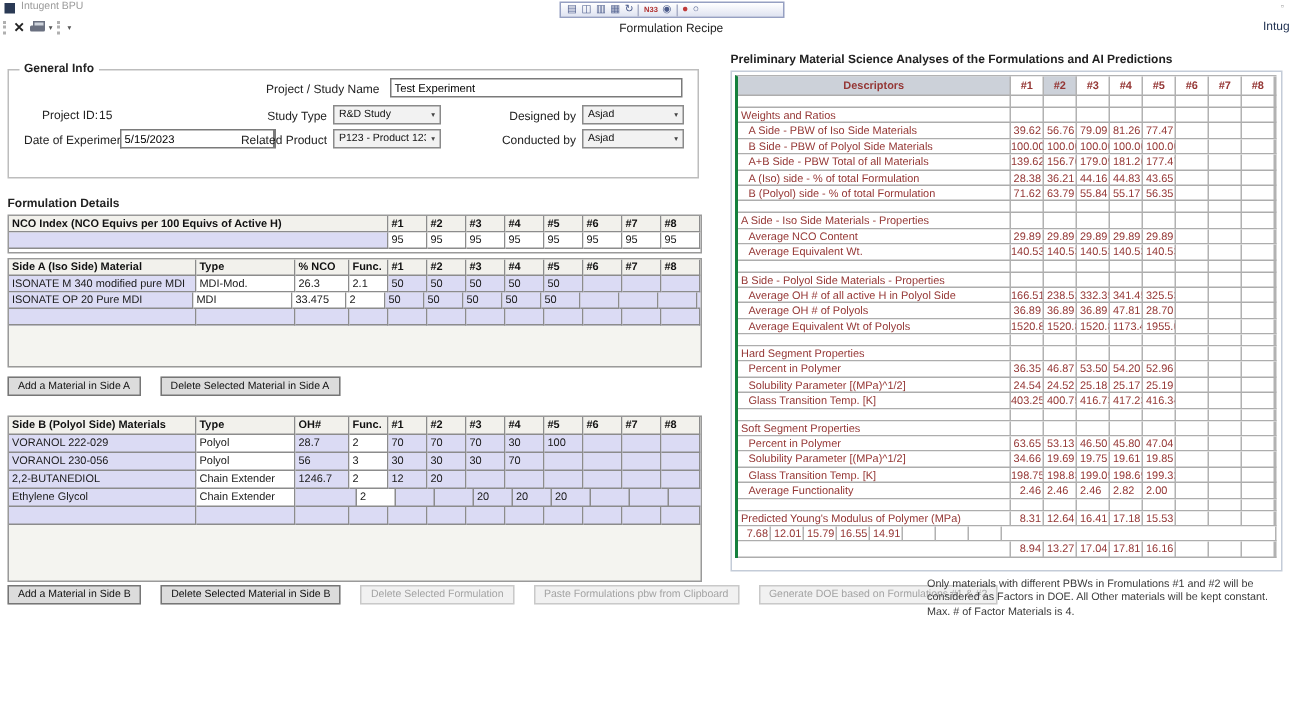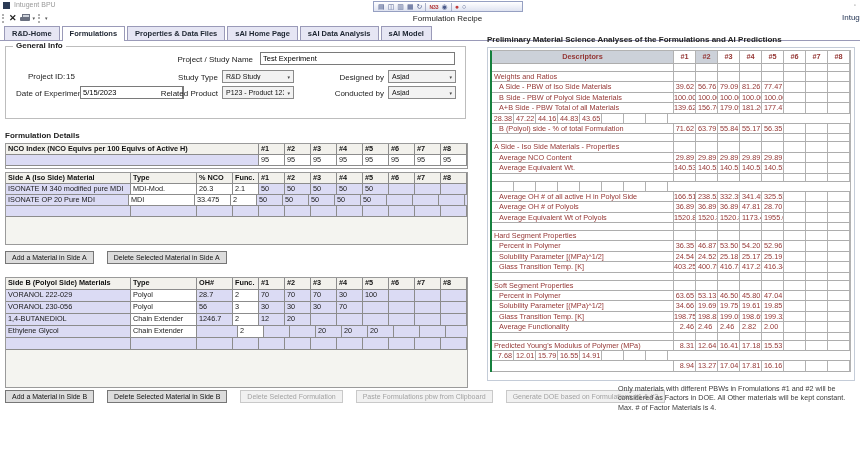--- a/index.html
+++ b/index.html
@@ -119,28 +119,20 @@
       <div class="sep"></div>
       <div class="cicon txt">N33</div>
       <div class="cicon">◉</div>
       <div class="sep"></div>
       <div class="cicon red">●</div>
       <div class="cicon">○</div>
     </div>
   <div class="toolbar-title">Formulation Recipe</div>
   <div class="partial-app">Intug</div>
 
-  <div class="tabstrip">
-      <div class="tab">R&amp;D-Home</div>
-      <div class="tab active">Formulations</div>
-      <div class="tab">Properties &amp; Data Files</div>
-      <div class="tab">sAI Home Page</div>
-      <div class="tab">sAI Data Analysis</div>
-      <div class="tab">sAI Model</div>
-    </div>
 
   <div class="groupbox"></div>
   <div class="legend">General Info</div>
 
   <div class="lbl r" style="left:88px;top:55px;width:165px;">Project / Study Name</div>
   <input class="tbox-input" style="left: 260px; top: 52px; width: 195px;" value="Test Experiment">
 
   <div class="lbl" style="left:28px;top:72px;">Project ID:</div>
   <div class="lbl" style="left:66px;top:72px;">15</div>
 
@@ -315,21 +307,21 @@
           <div class="tc" style="width: 26px;">30</div>
           <div class="tc" style="width: 26px;">30</div>
           <div class="tc" style="width: 26px;">70</div>
           <div class="tc" style="width: 26px;"></div>
           <div class="tc" style="width: 26px;"></div>
           <div class="tc" style="width: 26px;"></div>
           <div class="tc" style="width: 26px;"></div>
           <div class="tc fill"></div>
         </div>
         <div class="trow">
-          <div class="tc" style="width: 125px;">1,4-BUTANEDIOL</div>
+          <div class="tc" style="width: 125px;">2,2-BUTANEDIOL</div>
           <div class="tc wc" style="width: 66px;">Chain Extender</div>
           <div class="tc" style="width: 36px;">1246.7</div>
           <div class="tc wc" style="width: 26px;">2</div>
           <div class="tc" style="width: 26px;">12</div>
           <div class="tc" style="width: 26px;">20</div>
           <div class="tc" style="width: 26px;"></div>
           <div class="tc" style="width: 26px;"></div>
           <div class="tc" style="width: 26px;"></div>
           <div class="tc" style="width: 26px;"></div>
           <div class="tc" style="width: 26px;"></div>
@@ -445,22 +437,23 @@
           <div class="ac av" style="width: 22px;">156.76</div>
           <div class="ac av" style="width: 22px;">179.09</div>
           <div class="ac av" style="width: 22px;">181.26</div>
           <div class="ac av" style="width: 22px;">177.47</div>
           <div class="ac av" style="width: 22px;"></div>
           <div class="ac av" style="width: 22px;"></div>
           <div class="ac av" style="width: 22px;"></div>
           <div class="ac fill"></div>
         </div>
         <div class="arow">
+          <div class="ac albl" style="width: 182px;">A (Iso) side - % of total Formulation</div>
           <div class="ac av r0" style="width: 22px;">28.38</div>
-          <div class="ac av" style="width: 22px;">47.22</div>
+          <div class="ac av" style="width: 22px;">36.21</div>
           <div class="ac av" style="width: 22px;">44.16</div>
           <div class="ac av" style="width: 22px;">44.83</div>
           <div class="ac av" style="width: 22px;">43.65</div>
           <div class="ac av" style="width: 22px;"></div>
           <div class="ac av" style="width: 22px;"></div>
           <div class="ac av" style="width: 22px;"></div>
           <div class="ac fill"></div>
         </div>
         <div class="arow">
           <div class="ac albl" style="width: 182px;">B (Polyol) side - % of total Formulation</div>
@@ -528,20 +521,21 @@
           <div class="ac av" style="width: 22px;"></div>
           <div class="ac av" style="width: 22px;"></div>
           <div class="ac av" style="width: 22px;"></div>
           <div class="ac av" style="width: 22px;"></div>
           <div class="ac av" style="width: 22px;"></div>
           <div class="ac av" style="width: 22px;"></div>
           <div class="ac av" style="width: 22px;"></div>
           <div class="ac fill"></div>
         </div>
         <div class="arow">
+          <div class="ac albl sect" style="width: 182px;">B Side - Polyol Side Materials - Properties</div>
           <div class="ac av r0" style="width: 22px;"></div>
           <div class="ac av" style="width: 22px;"></div>
           <div class="ac av" style="width: 22px;"></div>
           <div class="ac av" style="width: 22px;"></div>
           <div class="ac av" style="width: 22px;"></div>
           <div class="ac av" style="width: 22px;"></div>
           <div class="ac av" style="width: 22px;"></div>
           <div class="ac av" style="width: 22px;"></div>
           <div class="ac fill"></div>
         </div>

